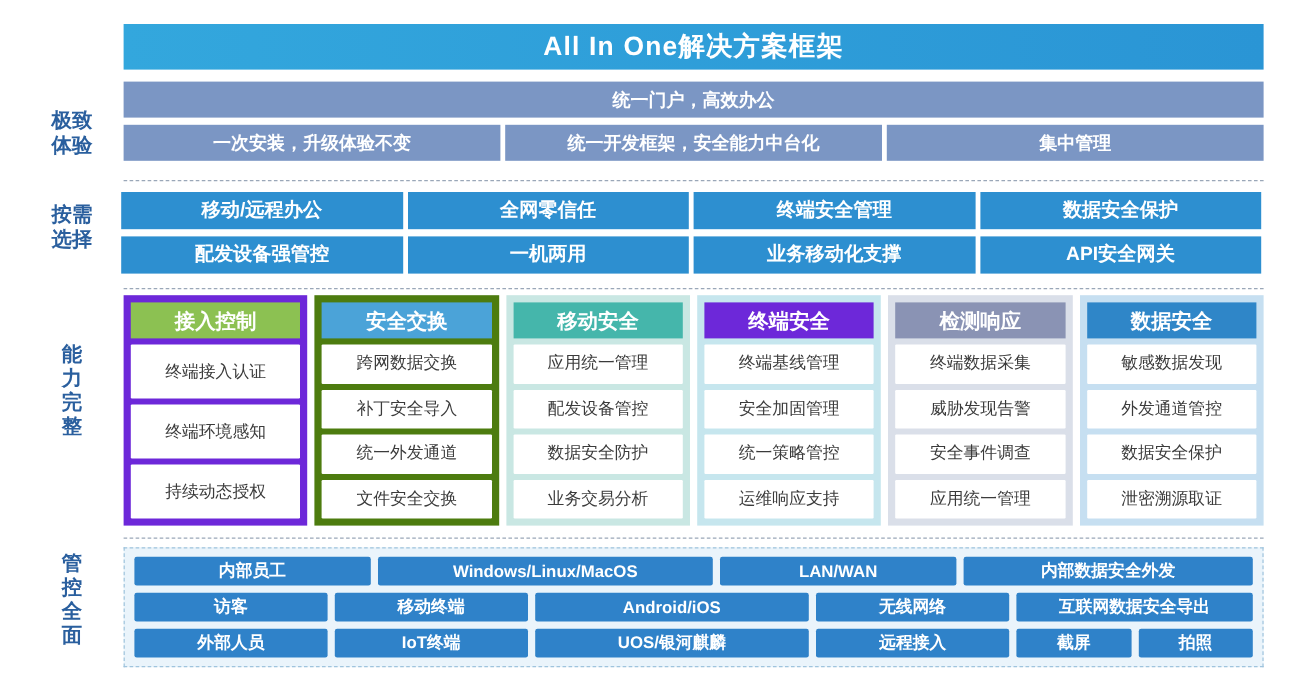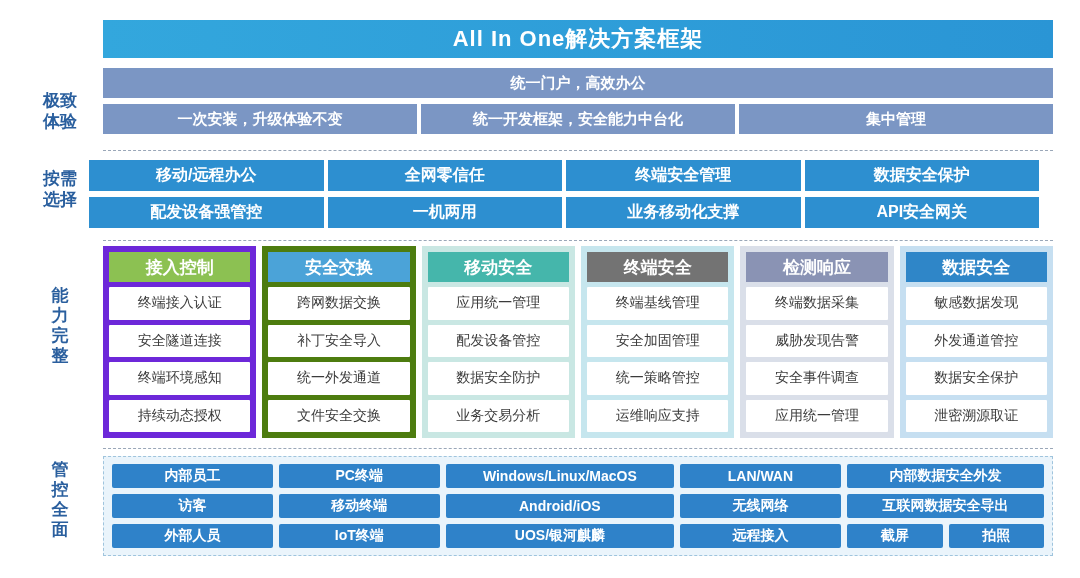--- a/index.html
+++ b/index.html
@@ -87,21 +87,21 @@
     position: absolute;
     left: 103px;
     width: 950px;
     border-top: 1px dashed #9aa7b8;
     height: 0;
   }
 
   
   .sec2 {
     position: absolute;
-    left: 89px;
+    left: 101px;
     top: 160px;
     width: 950px;
     height: 72px;
   }
   .sec2 .strip {
     display: flex;
     gap: 4px;
     height: 31px;
     margin-bottom: 6px;
   }
@@ -226,21 +226,20 @@
     <div>力</div>
     <div>完</div>
     <div>整</div>
   </div>
 
   <div class="sec3">
 
     <div class="cap-col" style="background:#6d28d9;">
       <div class="cap-head" style="background:#8cc152;">接入控制</div>
       <div class="cap-item">终端接入认证</div>
-      <div class="cap-item">安全隧道连接</div>
       <div class="cap-item">终端环境感知</div>
       <div class="cap-item">持续动态授权</div>
     </div>
 
     <div class="cap-col" style="background:#4d7c0f;">
       <div class="cap-head" style="background:#4ba3d8;">安全交换</div>
       <div class="cap-item">跨网数据交换</div>
       <div class="cap-item">补丁安全导入</div>
       <div class="cap-item">统一外发通道</div>
       <div class="cap-item">文件安全交换</div>
@@ -248,21 +247,21 @@
 
     <div class="cap-col" style="background:#c9e7e3;">
       <div class="cap-head" style="background:#45b6ab;">移动安全</div>
       <div class="cap-item">应用统一管理</div>
       <div class="cap-item">配发设备管控</div>
       <div class="cap-item">数据安全防护</div>
       <div class="cap-item">业务交易分析</div>
     </div>
 
     <div class="cap-col" style="background:#c6e6ee;">
-      <div class="cap-head" style="background:#737373;text-align:center;">终端安全</div>
+      <div class="cap-head" style="background:#6d28d9;text-align:center;">终端安全</div>
       <div class="cap-item">终端基线管理</div>
       <div class="cap-item">安全加固管理</div>
       <div class="cap-item">统一策略管控</div>
       <div class="cap-item">运维响应支持</div>
     </div>
 
     <div class="cap-col" style="background:#dadfe9;">
       <div class="cap-head" style="background:#8a93b4;">检测响应</div>
       <div class="cap-item">终端数据采集</div>
       <div class="cap-item">威胁发现告警</div>
@@ -285,21 +284,20 @@
   <div class="row-label vertical" style="left:30px; top:460px;">
     <div>管</div>
     <div>控</div>
     <div>全</div>
     <div>面</div>
   </div>
 
   <div class="sec4">
     <div class="strip">
       <div class="cell" style="flex:1.55">内部员工</div>
-      <div class="cell" style="flex:1.55">PC终端</div>
       <div class="cell" style="flex:2.2">Windows/Linux/MacOS</div>
       <div class="cell" style="flex:1.55">LAN/WAN</div>
       <div class="cell" style="flex:1.9">内部数据安全外发</div>
     </div>
     <div class="strip">
       <div class="cell" style="flex:1.55">访客</div>
       <div class="cell" style="flex:1.55">移动终端</div>
       <div class="cell" style="flex:2.2">Android/iOS</div>
       <div class="cell" style="flex:1.55">无线网络</div>
       <div class="cell" style="flex:1.9">互联网数据安全导出</div>

